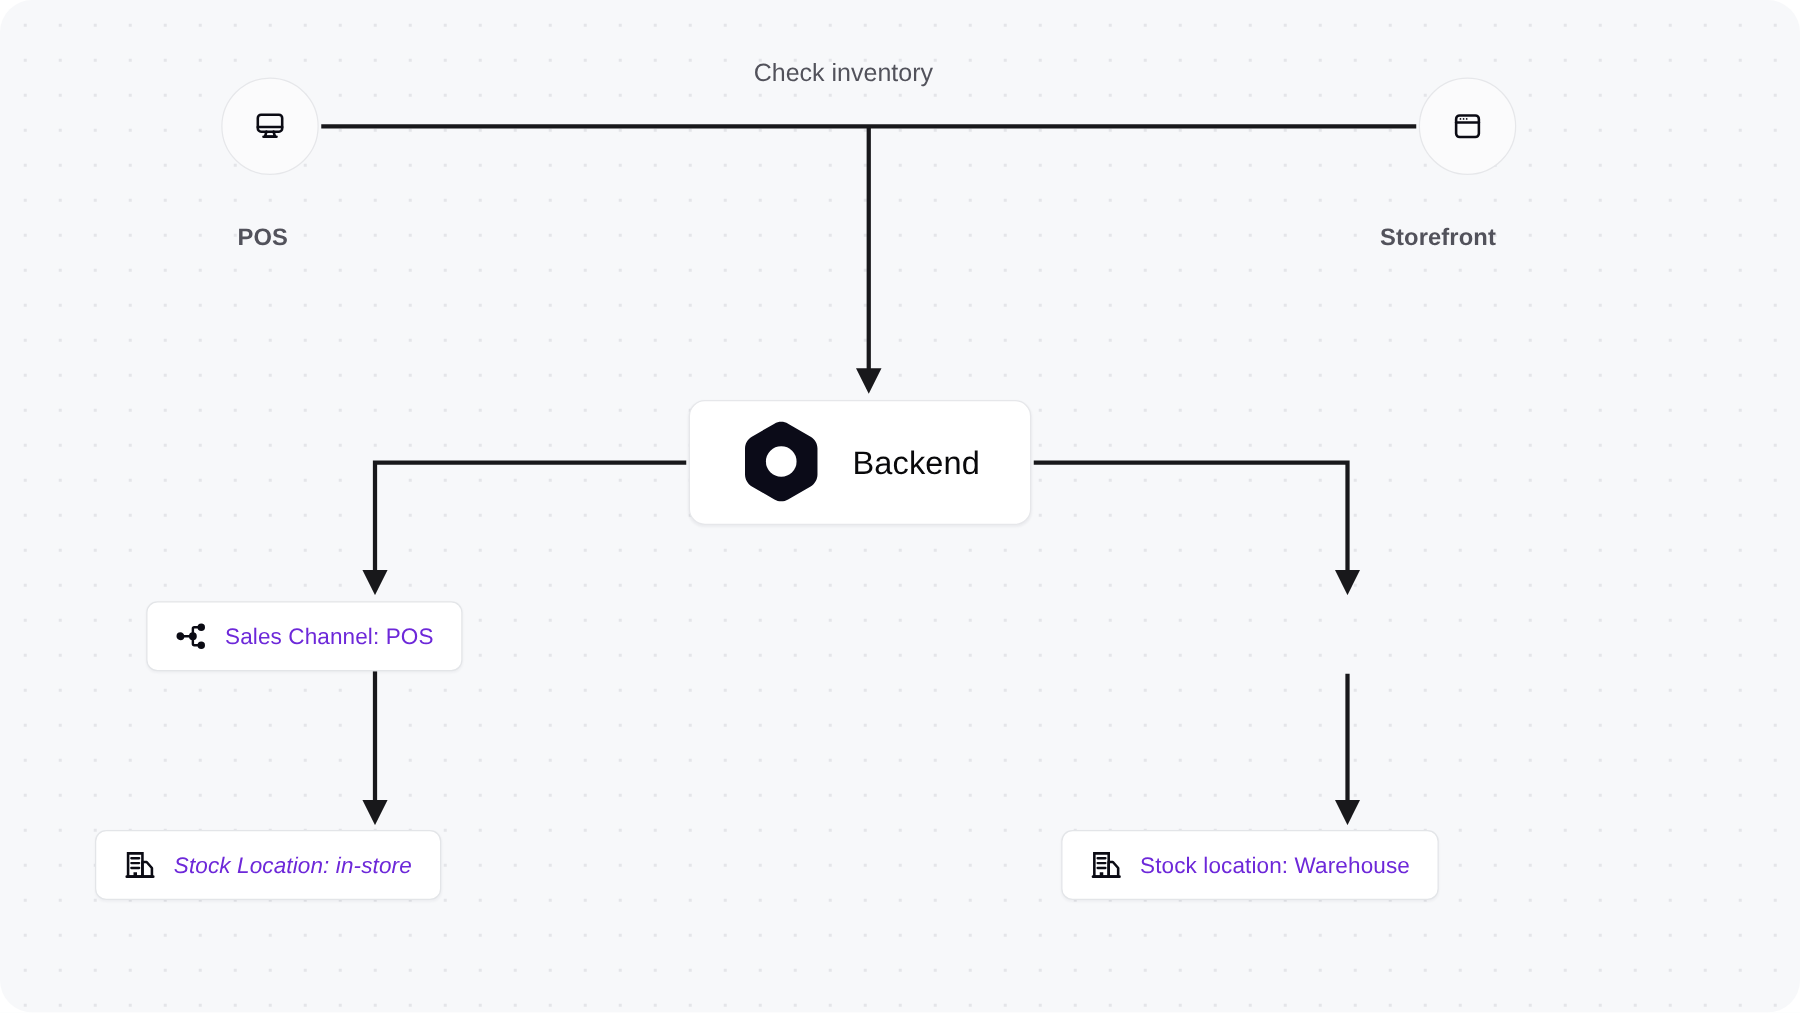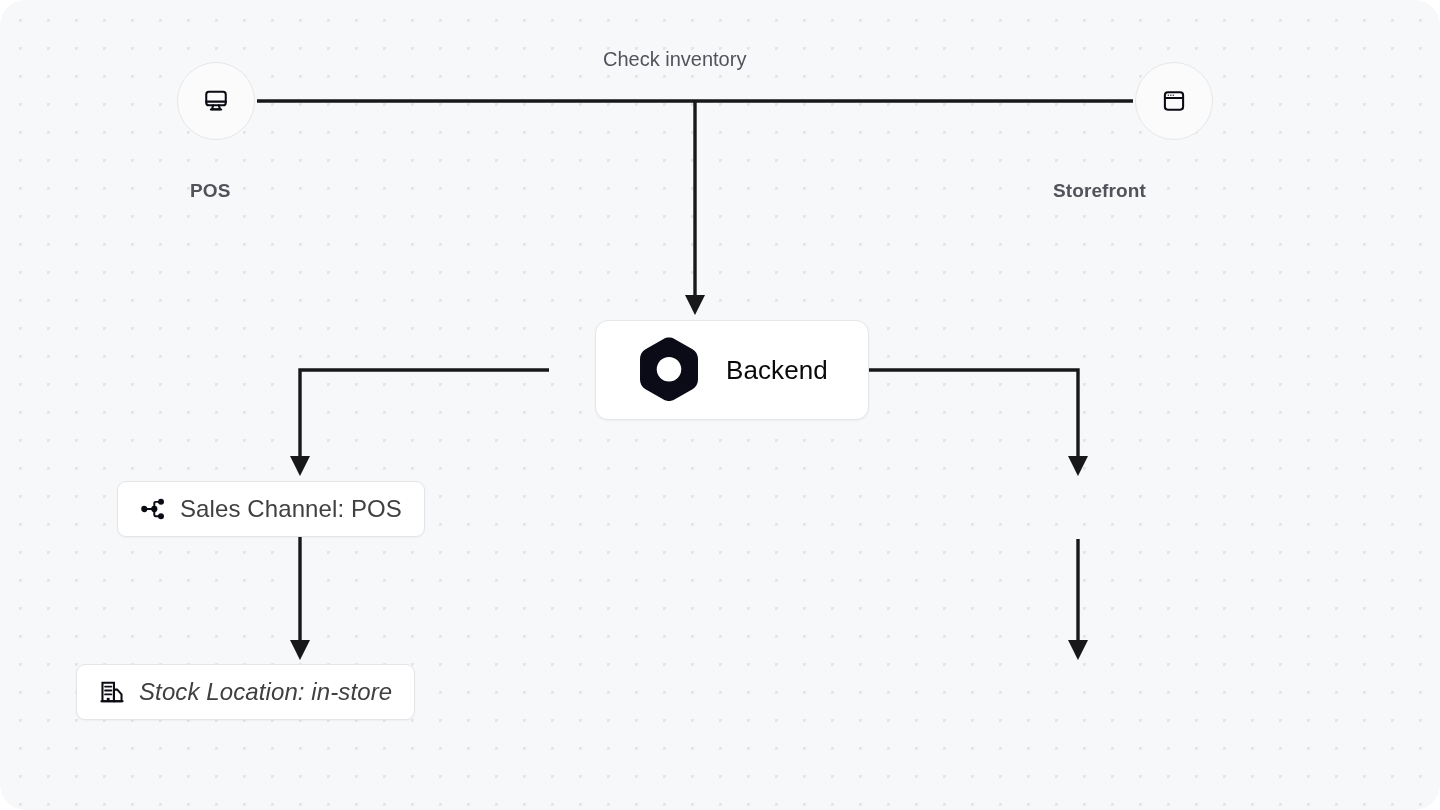--- a/index.html
+++ b/index.html
@@ -68,21 +68,20 @@
     height: 100px;
     background: #ffffff;
     border: 1px solid #e6e7ea;
     border-radius: 13px;
     box-sizing: border-box;
     display: flex;
     align-items: center;
     padding-left: 38px;
     gap: 22px;
     box-shadow: 0 1px 2px rgba(17,24,39,0.05);
-    margin-left: 44px;
   }
   .backend-label {
     font-size: 26px;
     color: #09090b;
     letter-spacing: 0.1px;
   }
 
   
   .pill {
     position: absolute;
@@ -91,39 +90,39 @@
     border-radius: 9px;
     box-sizing: border-box;
     display: flex;
     align-items: center;
     gap: 14px;
     padding: 0 22px;
     height: 56px;
     box-shadow: 0 1px 2px rgba(17,24,39,0.04);
   }
   .pill-label {
-    font-size: 24px;
-    color: #404040;
+    font-size: 18px;
+    color: #6d28d9;
     white-space: nowrap;
     letter-spacing: 0.1px;
   }
   .pill-icon {
     display: flex;
     align-items: center;
     justify-content: center;
     width: 26px;
     height: 26px;
     flex: none;
   }
 
   
   #node-pos          { left: 177px;  top: 62px; }
   #label-pos         { left: 190px;  top: 180px; }
   #node-storefront   { left: 1135px; top: 62px; }
-  #label-storefront  { left: 1053px; top: 180px; }
+  #label-storefront  { left: 1104px; top: 180px; }
 
   #edge-label-check-inventory {
     position: absolute;
     left: 603px;
     top: 48px;
     font-size: 20px;
     color: #52525b;
     white-space: nowrap;
   }
 
@@ -216,14 +215,26 @@
         <path d="M3.2 3.4 h10.6 v17.2 H3.2 z" fill="none" stroke="#0b0b14" stroke-width="1.9"></path>
         <path d="M13.8 9.8 h3.1 l3.9 4.4 v6.4 h-7 z" fill="none" stroke="#0b0b14" stroke-width="1.9" stroke-linejoin="round"></path>
         <path d="M5.6 7 h5.8 M5.6 10.6 h5.8 M5.6 14.2 h5.8" stroke="#0b0b14" stroke-width="1.7" stroke-linecap="round"></path>
         <path d="M2.2 20.6 h19.6" stroke="#0b0b14" stroke-width="1.9" stroke-linecap="round"></path>
         <path d="M7.2 17.4 h2.6 v3.2 H7.2 z" fill="#0b0b14"></path>
       </svg>
     </span>
     <span class="pill-label">Stock Location: in-store</span>
   </div>
 
+  <div id="pill-stock-wh" class="pill">
+    <span class="pill-icon">
+      <svg width="26" height="26" viewBox="0 0 24 24" xmlns="http://www.w3.org/2000/svg">
+        <path d="M3.2 3.4 h10.6 v17.2 H3.2 z" fill="none" stroke="#0b0b14" stroke-width="1.9"></path>
+        <path d="M13.8 9.8 h3.1 l3.9 4.4 v6.4 h-7 z" fill="none" stroke="#0b0b14" stroke-width="1.9" stroke-linejoin="round"></path>
+        <path d="M5.6 7 h5.8 M5.6 10.6 h5.8 M5.6 14.2 h5.8" stroke="#0b0b14" stroke-width="1.7" stroke-linecap="round"></path>
+        <path d="M2.2 20.6 h19.6" stroke="#0b0b14" stroke-width="1.9" stroke-linecap="round"></path>
+        <path d="M7.2 17.4 h2.6 v3.2 H7.2 z" fill="#0b0b14"></path>
+      </svg>
+    </span>
+    <span class="pill-label">Stock location: Warehouse</span>
+  </div>
 
 </div>
 
 </body></html>

